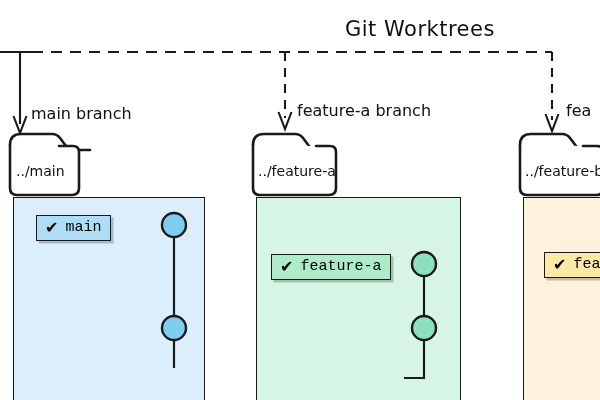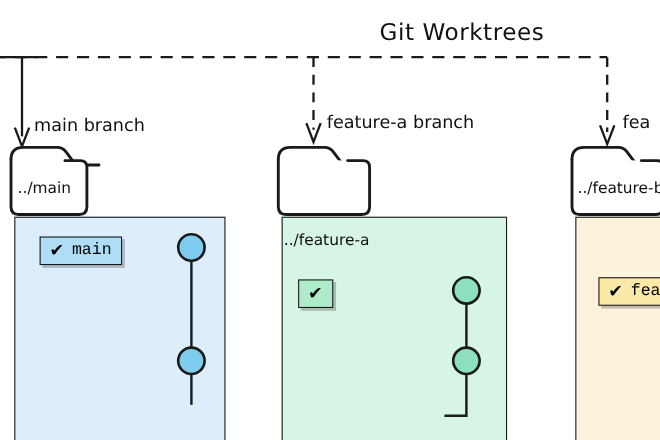--- a/index.html
+++ b/index.html
@@ -71,30 +71,31 @@
     <span class="check">✔</span>
     <span class="badge-label">main</span>
   </div>
 
   <div class="panel" style="left:256px;top:197px;width:205px;height:208px;background:#d7f5e4;"></div>
 
   <svg class="layer">
     <path d="M 253 145 q 0 -11 11 -11 l 31 0 q 5 0 8 4 l 6 8 q 3 4 8 4 l 16 0" fill="#ffffff" stroke="#1a1a1a" stroke-width="2.6" stroke-linejoin="round" stroke-linecap="round"></path>
     <path d="M 253 145 L 253 188 q 0 7 7 7 l 69 0 q 7 0 7 -7 l 0 -36 q 0 -6 -6 -6 l -14 0" fill="#ffffff" stroke="#1a1a1a" stroke-width="2.6" stroke-linejoin="round" stroke-linecap="round"></path>
   </svg>
-  <div class="txt folder-label" style="left:258px;top:163px;margin-top:48px;">../feature-a</div>
+  <div class="txt folder-label" style="left:258px;top:163px;">../feature-a</div>
 
   <svg class="layer">
     <path d="M 424 263 L 424 378 L 404 378" fill="none" stroke="#1a1a1a" stroke-width="2.2" stroke-linejoin="miter"></path>
     <circle cx="424" cy="264" r="12" fill="#8ce0be" stroke="#1a1a1a" stroke-width="2.4"></circle>
     <circle cx="424" cy="328" r="12" fill="#8ce0be" stroke="#1a1a1a" stroke-width="2.4"></circle>
   </svg>
 
   <div class="badge" style="left:271px;top:254px;height:26px;background:#aeecc9;">
     <span class="check">✔</span>
+    <span class="badge-label">feature-a</span>
   </div>
 
   <div class="panel" style="left:523px;top:197px;width:205px;height:208px;background:#fdf3dc;"></div>
 
   <svg class="layer">
     <path d="M 520 145 q 0 -11 11 -11 l 31 0 q 5 0 8 4 l 6 8 q 3 4 8 4 l 16 0" fill="#ffffff" stroke="#1a1a1a" stroke-width="2.6" stroke-linejoin="round" stroke-linecap="round"></path>
     <path d="M 520 145 L 520 188 q 0 7 7 7 l 69 0 q 7 0 7 -7 l 0 -36 q 0 -6 -6 -6 l -14 0" fill="#ffffff" stroke="#1a1a1a" stroke-width="2.6" stroke-linejoin="round" stroke-linecap="round"></path>
   </svg>
   <div class="txt folder-label" style="left:525px;top:163px;">../feature-b</div>
 

